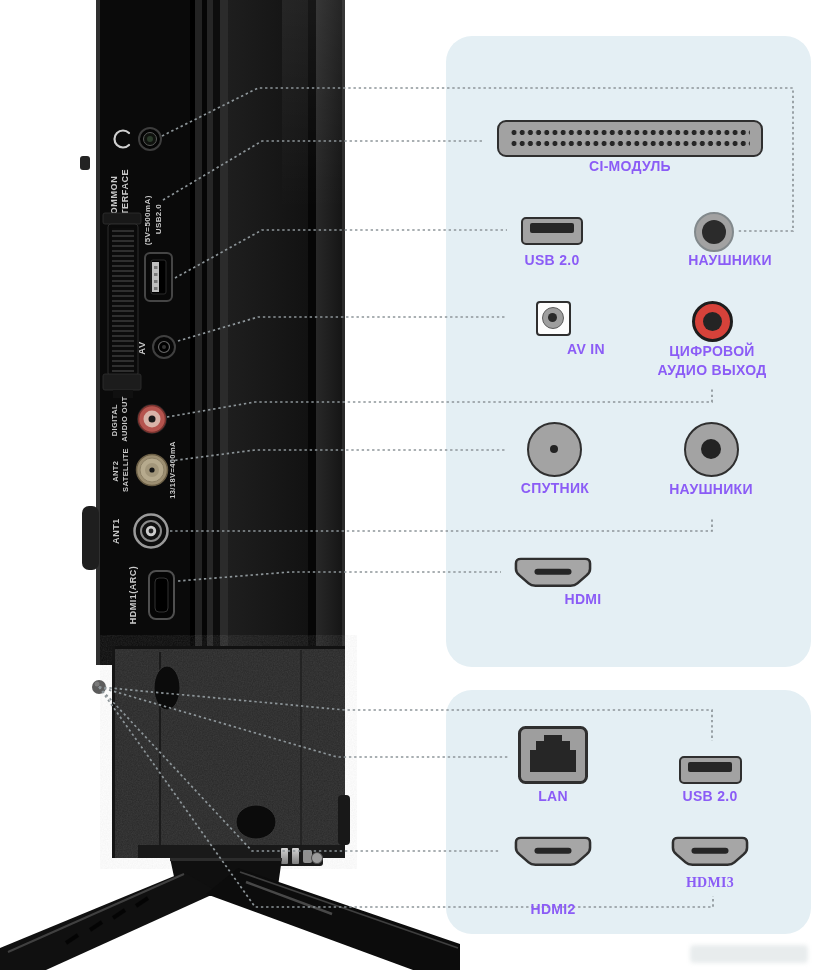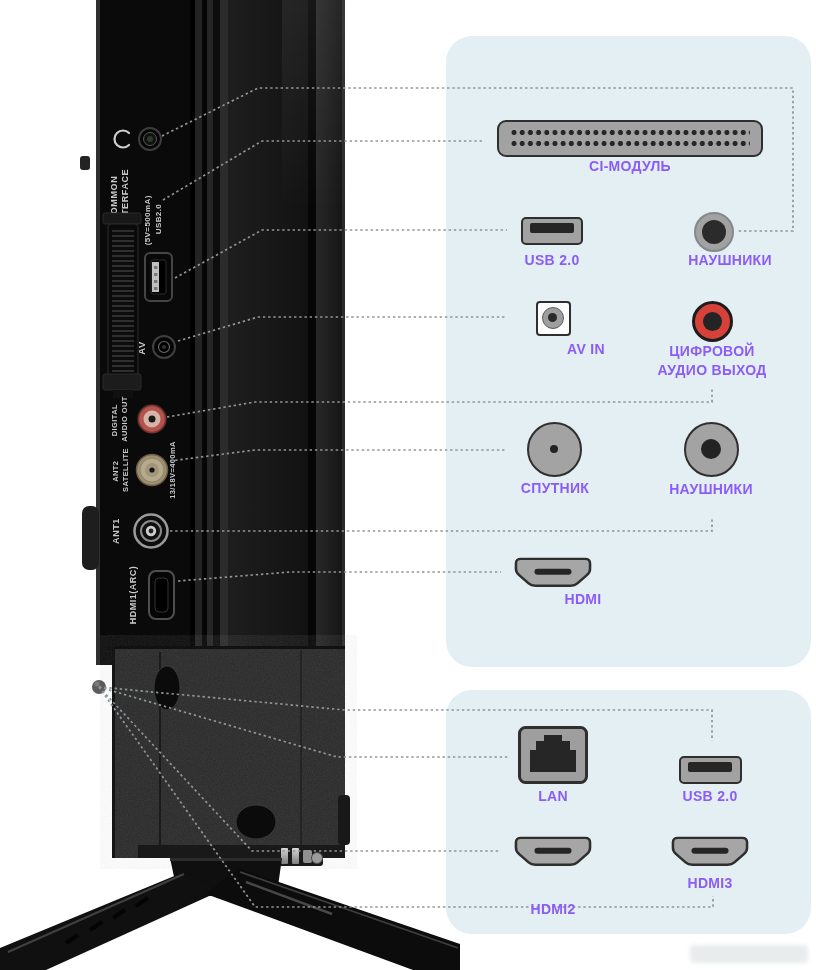--- a/index.html
+++ b/index.html
@@ -304,15 +304,15 @@
   <svg class="ico" style="left:514px;top:836px;" width="78" height="31" viewBox="0 0 80 34" preserveAspectRatio="none">
     <path d="M7 2 H73 Q78 2 78 7 V13 Q78 17 75 19.5 L65 29 Q62.5 31.5 58 31.5 H22 Q17.5 31.5 15 29 L5 19.5 Q2 17 2 13 V7 Q2 2 7 2 Z" fill="#a6a6a6" stroke="#2f2f2f" stroke-width="2.6"></path>
     <rect x="21" y="13" width="38" height="6.5" rx="3.2" fill="#262626"></rect>
   </svg>
   <div class="lbl" style="left:553px;top:875px;margin-top:26px;">HDMI2</div>
 
   <svg class="ico" style="left:671px;top:836px;" width="78" height="31" viewBox="0 0 80 34" preserveAspectRatio="none">
     <path d="M7 2 H73 Q78 2 78 7 V13 Q78 17 75 19.5 L65 29 Q62.5 31.5 58 31.5 H22 Q17.5 31.5 15 29 L5 19.5 Q2 17 2 13 V7 Q2 2 7 2 Z" fill="#a6a6a6" stroke="#2f2f2f" stroke-width="2.6"></path>
     <rect x="21" y="13" width="38" height="6.5" rx="3.2" fill="#262626"></rect>
   </svg>
-  <div class="lbl" style="left:710px;top:875px;">HDMI3</div>
+  <div class="lbl" style="left:710px;top:875px;font-family:Liberation Serif, serif;">HDMI3</div>
 
 </div>
 
 </body></html>

